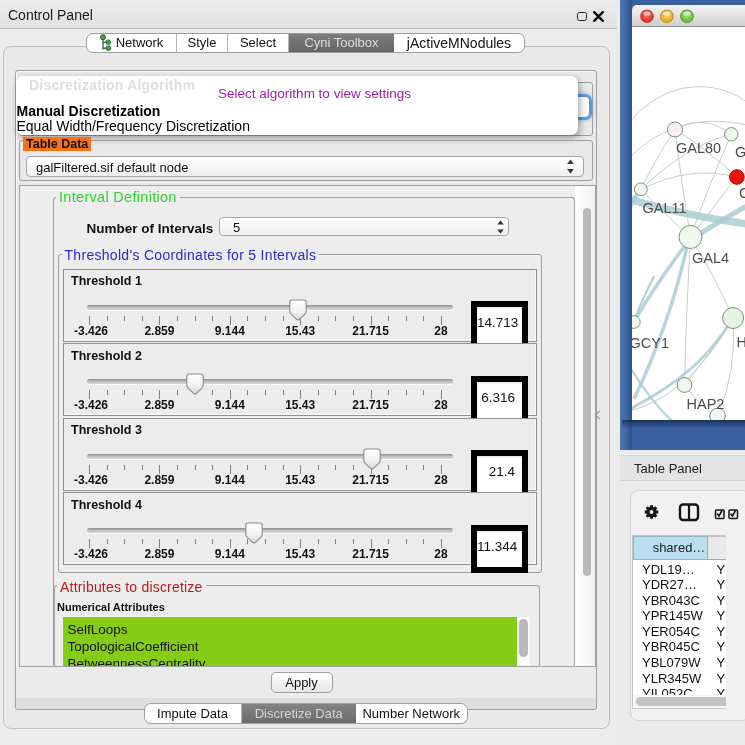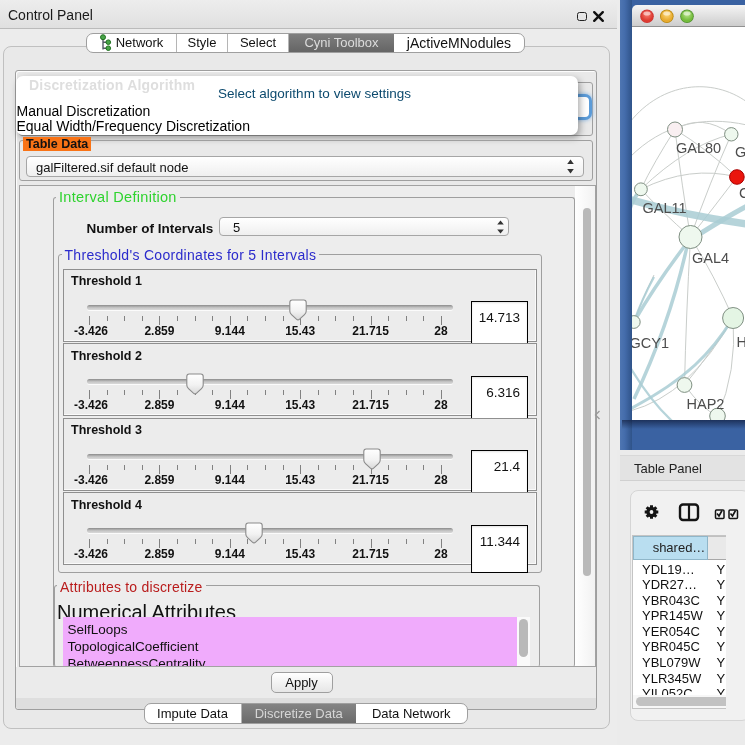--- a/index.html
+++ b/index.html
@@ -5,21 +5,21 @@
 body{font-family:"Liberation Sans",sans-serif;background:#ececec;position:relative;overflow:hidden;font-size:13px;color:#111}
 .abs{position:absolute}
 .gbt{position:absolute;background:#e9e9e9;padding:0 3px;white-space:nowrap}
 svg{position:absolute;overflow:visible}
 .trow{position:absolute;left:63px;width:473.5px;height:73px;border:1px solid #8f8f8f;background:#ececec;box-shadow:inset -1px -1px 0 #fafafa}
 .tt{position:absolute;left:7px;top:4.5px;font-weight:bold;font-size:12.5px}
 .track{position:absolute;left:23px;top:35px;width:366px;height:5px;border-radius:2.5px;background:linear-gradient(#8b8b8b,#c6c6c6 55%,#d9d9d9);box-shadow:0 1px 0 rgba(255,255,255,.8)}
 .ticks{position:absolute;left:24.5px;top:46px;width:354px;height:5px;background:repeating-linear-gradient(90deg,#818181 0 1px,transparent 1px 17.6px)}
 .mticks{position:absolute;left:24.5px;top:46px;width:354px;height:9px;background:repeating-linear-gradient(90deg,#818181 0 1px,transparent 1px 70.4px)}
 .thumb{position:absolute;top:29px}
-.tval{position:absolute;left:407px;top:31.5px;width:56.5px;height:48px;background:#fff;border:1px solid #000000;box-shadow:inset 0 1px 2px rgba(0,0,0,.12);font-size:13.5px;text-align:right;padding-right:6.5px;line-height:31px}
+.tval{position:absolute;left:407px;top:31.5px;width:56.5px;height:48px;background:#fff;border:6px solid #000000;box-shadow:inset 0 1px 2px rgba(0,0,0,.12);font-size:13.5px;text-align:right;padding-right:6.5px;line-height:31px}
 .lbls{position:absolute;left:0;top:54px;width:100%;height:14px;font-size:12px;font-weight:bold}
 .lbls span{position:absolute;top:0;transform:translateX(-50%)}
 </style></head><body>
 
 <div class="abs" style="left:0;top:0;width:617px;height:745px;background:#ececec"></div>
 
 <div class="abs" style="left:0;top:0;width:617px;height:29px;background:linear-gradient(#ededed,#e0e0e0);border-bottom:1px solid #bbb"></div>
 <div class="abs" style="left:8px;top:6.5px;font-size:14px;color:#1a1a1a">Control Panel</div>
 <div class="abs" style="left:577px;top:11.5px;width:10px;height:9px;border:1.4px solid #222;border-radius:2.5px"></div>
 <svg class="abs" style="left:593px;top:10.5px" width="11" height="11" viewBox="0 0 11 11">
@@ -45,22 +45,22 @@
  <div style="width:105px;background:linear-gradient(#7e7e7e,#656565);color:#dcdcdc;display:flex;align-items:center;justify-content:center">Cyni Toolbox</div>
  <div style="flex:1;display:flex;align-items:center;justify-content:center;font-size:14px">jActiveMNodules</div>
 </div>
 
 <div class="abs" style="left:19px;top:82px;width:574px;height:54px;border:1px solid #9f9f9f;border-radius:3px"></div>
 
 <div class="abs" style="left:572px;top:94px;width:20px;height:26px;background:#fff;border:3px solid #5b9bd8;border-radius:7px;box-shadow:0 0 4px #7fb0e2"></div>
 
 <div class="abs" style="left:15.5px;top:75.5px;width:562px;height:59.5px;background:#fff;border-radius:7px;box-shadow:2px 3px 7px rgba(0,0,0,.34)"></div>
 <div class="abs" style="left:29px;top:77px;width:550px;font-size:14px;font-weight:bold;color:#dedede;letter-spacing:.2px">Discretization Algorithm</div>
-<div class="abs" style="left:16px;top:85.5px;width:597px;text-align:center;color:#0c4a6e;font-size:13.5px">Select algorithm to view settings</div>
-<div class="abs" style="left:16.5px;top:103px;font-size:14px;font-weight:normal;color:#000">Manual Discretization</div>
+<div class="abs" style="left:16px;top:85.5px;width:597px;text-align:center;color:#a21caf;font-size:13.5px">Select algorithm to view settings</div>
+<div class="abs" style="left:16.5px;top:103px;font-size:14px;font-weight:bold;color:#000">Manual Discretization</div>
 <div class="abs" style="left:16.5px;top:117.5px;font-size:14px;color:#000">Equal Width/Frequency Discretization</div>
 
 <div class="abs" style="left:19px;top:140px;width:574px;height:41px;border:1px solid #9f9f9f;border-radius:3px"></div>
 <div class="gbt" style="left:23px;top:136.5px;font-weight:bold;font-size:12.5px;background:#f97316">Table Data</div>
 <div class="abs combo" style="left:26px;top:155.5px;width:558px;height:21.5px;background:linear-gradient(#fff,#efefef);border:1px solid #a6a6a6;border-radius:4px"></div>
 <div class="abs" style="left:36px;top:159.5px;font-size:13px">galFiltered.sif default node</div>
 <svg class="abs" style="left:566px;top:158.5px" width="9" height="15" viewBox="0 0 9 15">
     <path d="M4.5 0.5 L7.8 5 H1.2 Z" fill="#333"></path>
     <path d="M4.5 14.5 L1.2 10 H7.8 Z" fill="#333"></path>
   </svg>
@@ -165,37 +165,37 @@
       <linearGradient id="thg" x1="0" y1="0" x2="0" y2="1">
         <stop offset="0" stop-color="#ffffff"></stop>
         <stop offset=".55" stop-color="#f2f2f2"></stop>
         <stop offset="1" stop-color="#d8d8d8"></stop>
       </linearGradient>
     </defs>
   </svg>
 
 <div class="abs" style="left:53.5px;top:585px;width:486px;height:82px;border:1px solid #9f9f9f;border-radius:3px;border-bottom:none"></div>
 <div class="gbt" style="left:57px;top:578.5px;color:#b91c1c;font-size:14px;letter-spacing:.2px;background:#ededed">Attributes to discretize</div>
-<div class="abs" style="left:57px;top:600.5px;font-weight:normal;font-size:20px">Numerical Attributes</div>
-<div class="abs" style="left:63px;top:617px;width:467px;height:49px;background:#f0abfc;overflow:hidden">
+<div class="abs" style="left:57px;top:600.5px;font-weight:bold;font-size:11px">Numerical Attributes</div>
+<div class="abs" style="left:63px;top:617px;width:467px;height:49px;background:#84cc16;overflow:hidden">
   <div style="position:absolute;left:4.5px;top:5px;font-size:13.5px">SelfLoops</div>
   <div style="position:absolute;left:4.5px;top:22px;font-size:13.5px">TopologicalCoefficient</div>
   <div style="position:absolute;left:4.5px;top:38.5px;font-size:13.5px">BetweennessCentrality</div>
   <div style="position:absolute;right:0;top:0;width:13px;height:49px;background:#fafafa"></div>
   <div style="position:absolute;right:2px;top:2px;width:9px;height:38px;background:#b9b9b9;border-radius:5px"></div>
 </div>
 
 <div class="abs" style="left:16px;top:667px;width:580px;height:31px;background:#ebebeb"></div>
 <div class="abs" style="left:16px;top:698px;width:580px;height:11px;background:#dedede;border-radius:0 0 3px 3px"></div>
 <div class="abs" style="left:270.5px;top:672px;width:62px;height:21px;background:linear-gradient(#fff,#e6e6e6);border:1px solid #9f9f9f;border-radius:5px;text-align:center;line-height:19px;font-size:13px">Apply</div>
 
 <div class="abs" style="left:143.5px;top:702.5px;width:324px;height:21px;background:#fff;border:1px solid #9f9f9f;border-radius:7px;overflow:hidden;display:flex">
  <div style="width:97px;display:flex;align-items:center;justify-content:center;border-right:1px solid #b5b5b5;padding-left:0">Impute Data</div>
  <div style="width:114.5px;background:linear-gradient(#848484,#6b6b6b);color:#d6d6d6;display:flex;align-items:center;justify-content:center">Discretize Data</div>
- <div style="flex:1;display:flex;align-items:center;justify-content:center">Data Network</div>
+ <div style="flex:1;display:flex;align-items:center;justify-content:center">Number Network</div>
 </div>
 
 <div class="abs" style="left:620px;top:0;width:125px;height:450px;background:#3a62a2"></div>
 <div class="abs" style="left:620px;top:0;width:12px;height:450px;background:linear-gradient(90deg,#4f76b2 0%,#446cab 40%,#2f5389 100%)"></div>
 
 <div class="abs" style="left:632px;top:5px;width:113px;height:22px;background:linear-gradient(#f5f5f5,#cdcdcd);border-bottom:1px solid #919191;border-radius:5px 0 0 0"></div>
 <svg class="abs" style="left:632px;top:5px" width="70" height="22" viewBox="0 0 70 22">
 <circle cx="15" cy="11.3" r="6.8" fill="#c33"></circle>
     <circle cx="15" cy="11.3" r="6" fill="url(#rg)"></circle>
 <circle cx="34.8" cy="11.3" r="6.8" fill="#b8860b"></circle>

